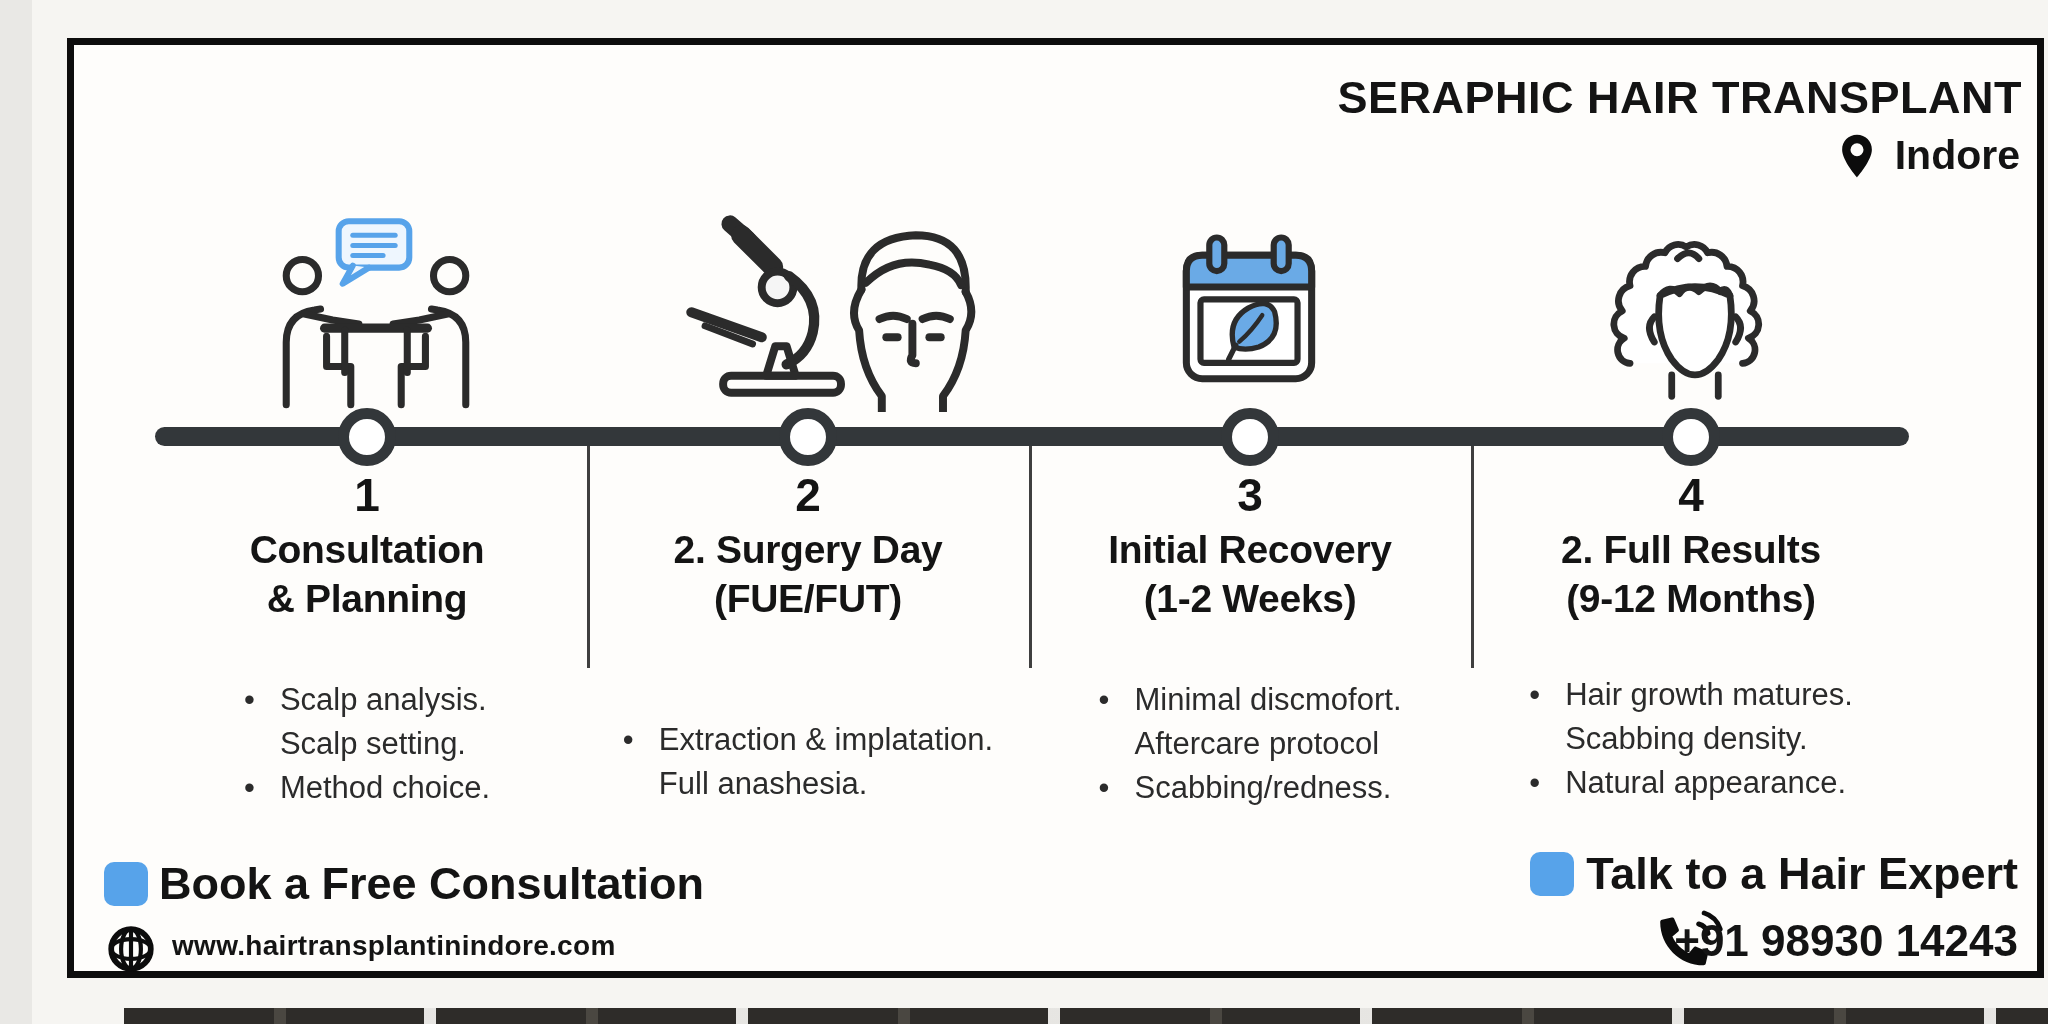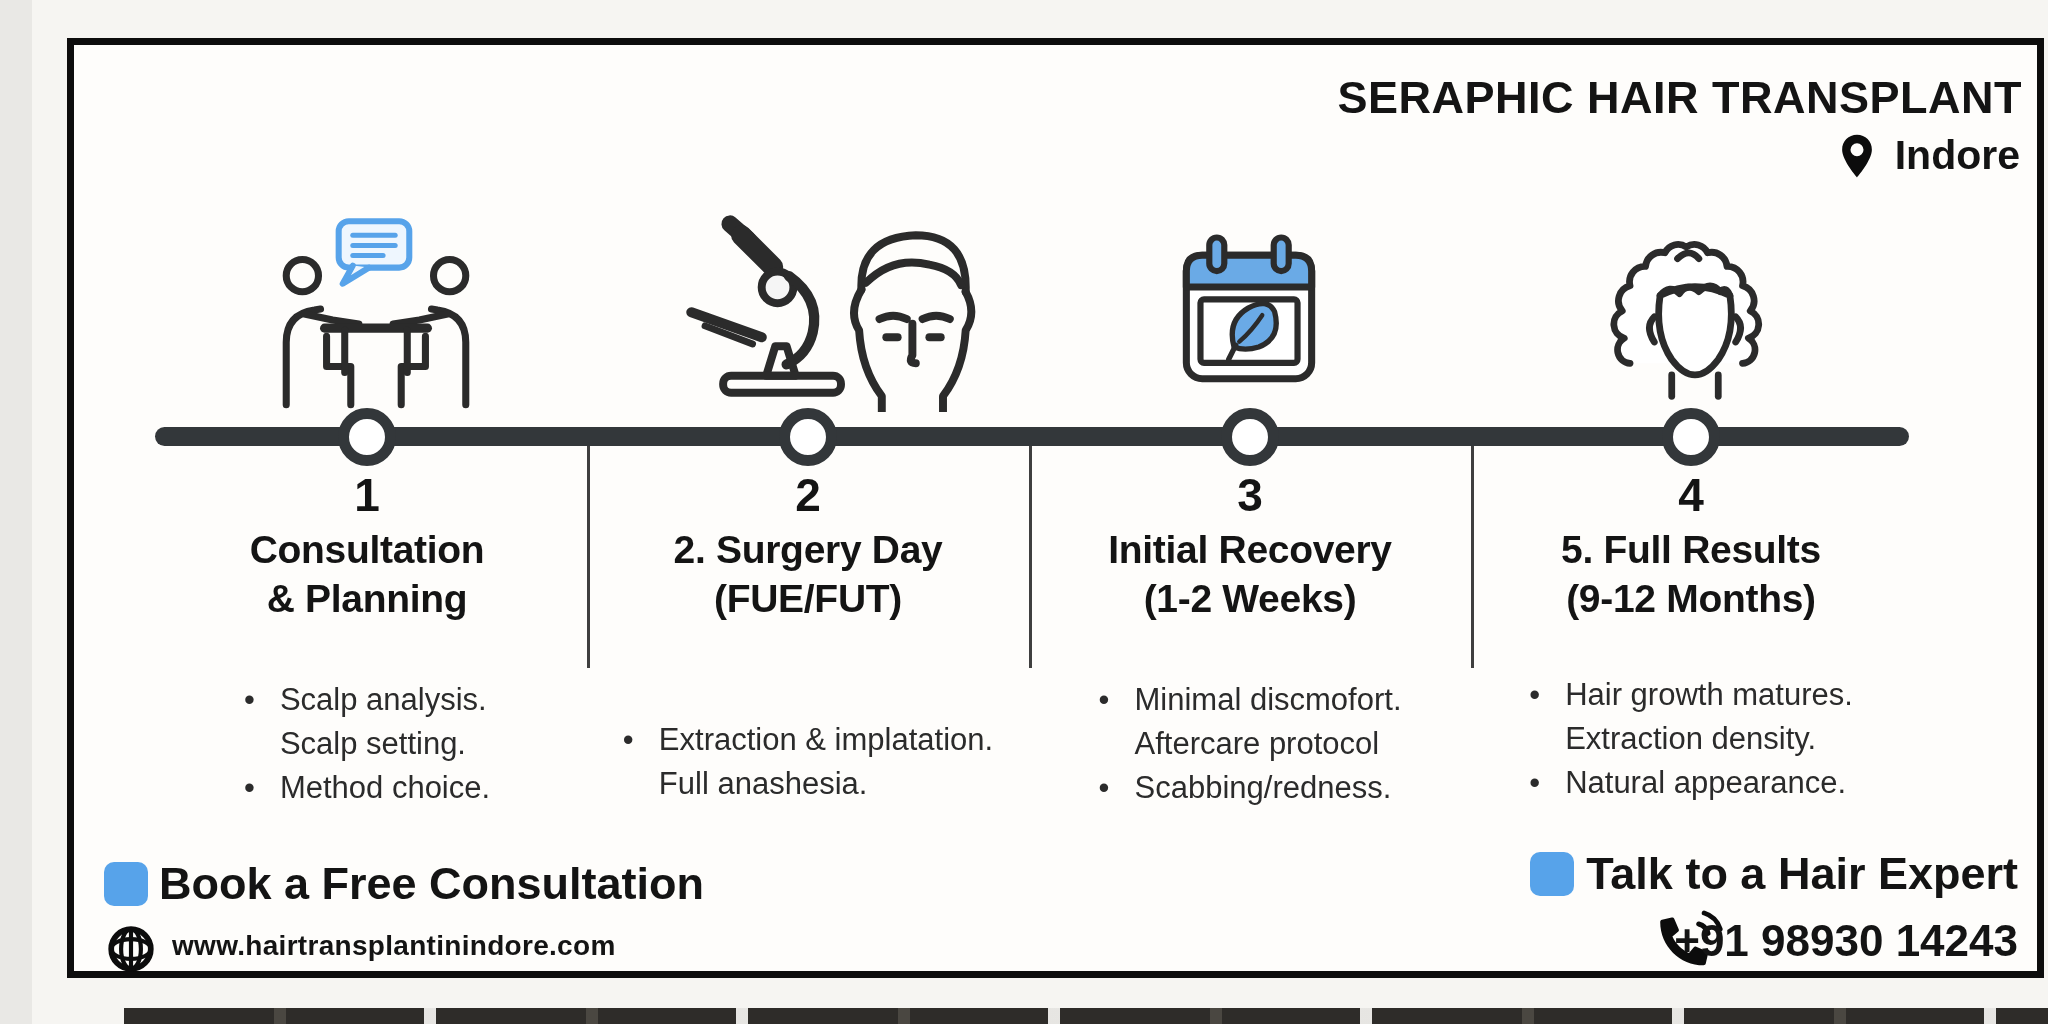--- a/index.html
+++ b/index.html
@@ -187,30 +187,30 @@
           <span class="dot">•</span>
         <span class="bl">
             <span>Scabbing/redness.</span>
           </span>
         </li>
     </ul>
   </div>
 
   <div class="abs col num" style="left:1444px;">4</div>
   <div class="abs col title" style="left:1444px;">
-    <span>5. Full Results</span>
+    <span>2. Full Results</span>
     <span>(9-12 Months)</span>
   </div>
   <div class="abs col" style="left:1444px;top:673px;">
     <ul class="bullets">
       <li>
           <span class="dot">•</span>
         <span class="bl">
             <span>Hair growth matures.</span>
-            <span>Extraction density.</span>
+            <span>Scabbing density.</span>
           </span>
         </li>
       <li>
           <span class="dot">•</span>
         <span class="bl">
             <span>Natural appearance.</span>
           </span>
         </li>
     </ul>
   </div>

